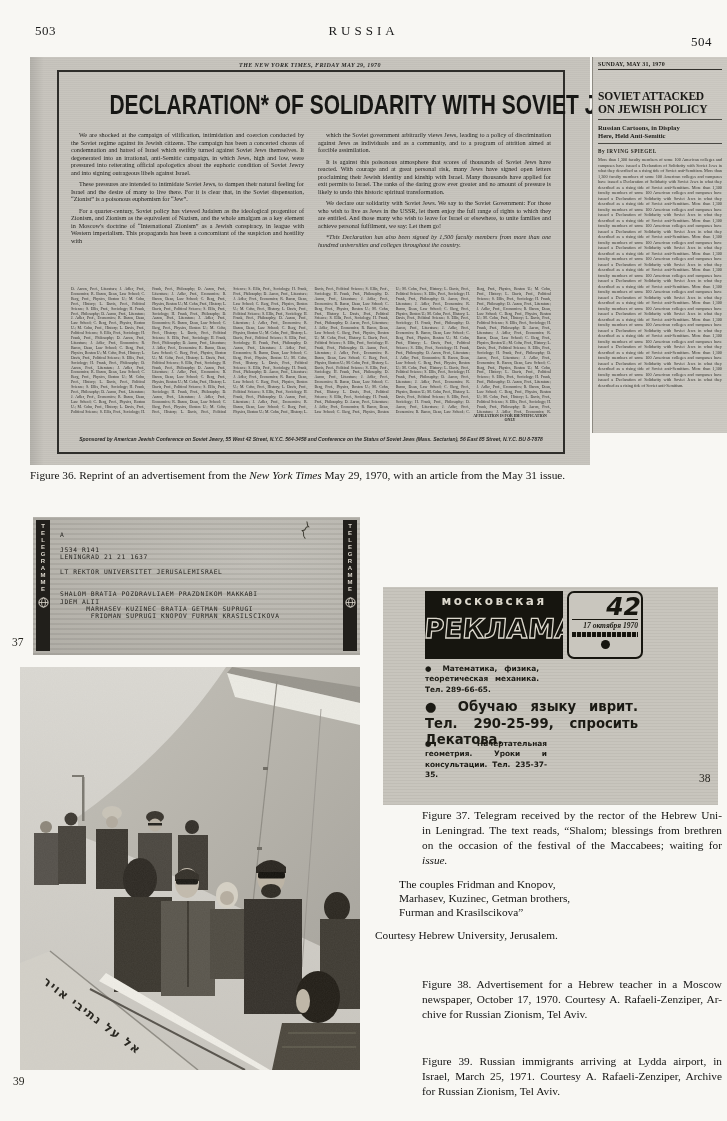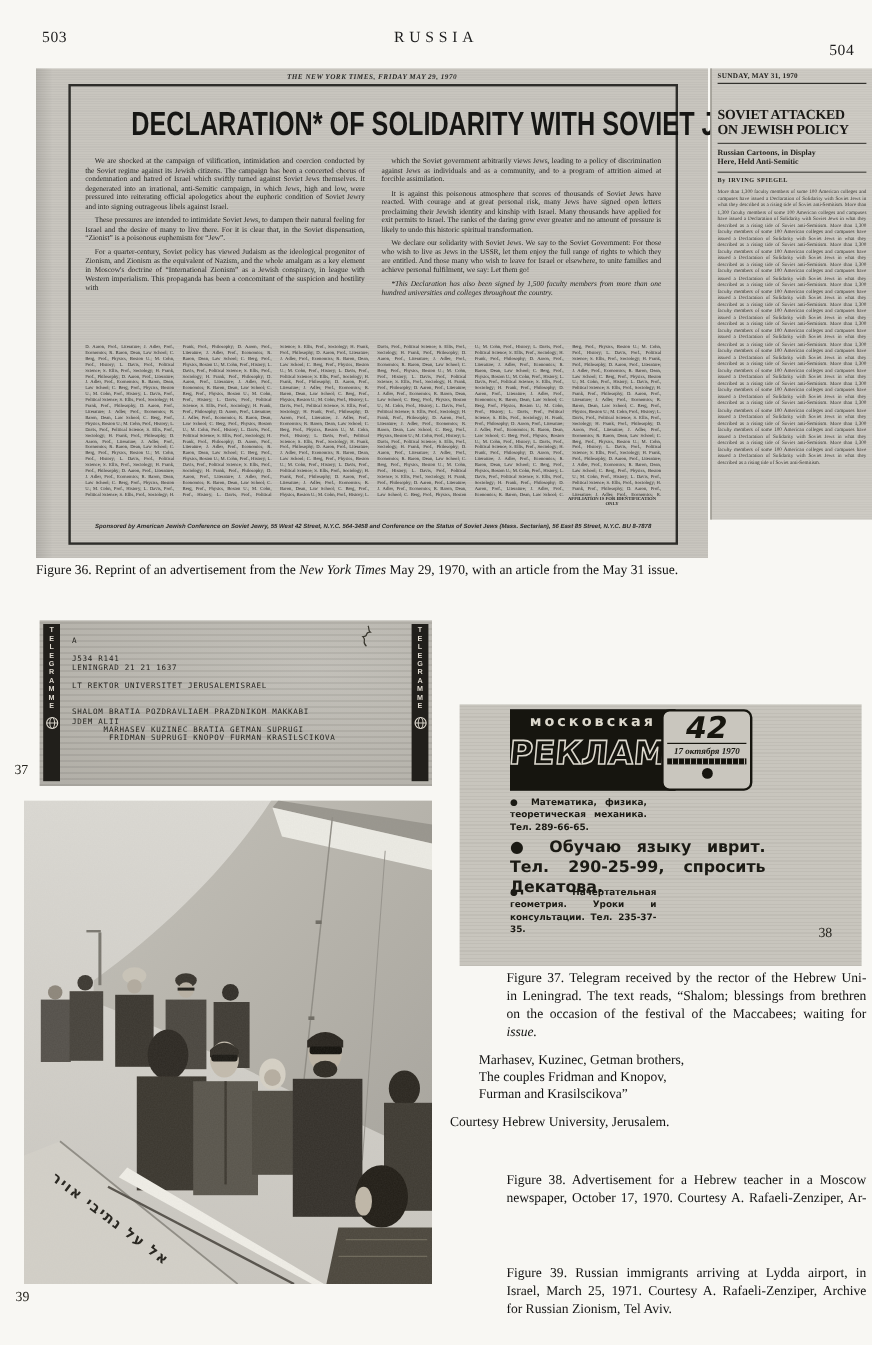--- a/index.html
+++ b/index.html
@@ -52,21 +52,21 @@
   .tg-banner svg{margin-top:4px;}
   #tg-body{position:absolute;left:27px;top:14px;font-family:"DejaVu Sans Mono",monospace;font-size:6.3px;line-height:7.4px;letter-spacing:.6px;color:#1f1e1a;white-space:pre;margin:0;}
   #tg-squiggle{position:absolute;left:264px;top:8px;transform:rotate(-65deg);}
 
   
   #moscow{left:383px;top:545px;width:335px;height:218px;background:#c6c3bb;
     background-image:repeating-linear-gradient(0deg,rgba(0,0,0,.03) 0 1px,rgba(255,255,255,.03) 1px 3px);margin-top:42px;}
   #mr-black{position:absolute;left:42px;top:4px;width:138px;height:68px;background:#16150f;text-align:center;overflow:hidden;}
   #mr-small{margin-top:3px;font-family:"DejaVu Sans",sans-serif;font-weight:bold;font-size:12px;letter-spacing:2.5px;color:#dcd8cd;}
   #mr-large{font-family:"DejaVu Sans",sans-serif;font-weight:bold;font-size:27px;line-height:27px;color:#16150f;-webkit-text-stroke:1.3px #dcd8cd;transform:skewX(-5deg) translateY(7px);}
-  #mr-issue{position:absolute;left:168px;top:4px;width:72px;height:64px;border:2px solid #16150f;border-radius:7px;background:#c9c6be;text-align:center;overflow:hidden;}
+  #mr-issue{position:absolute;left:184px;top:4px;width:72px;height:64px;border:2px solid #16150f;border-radius:7px;background:#c9c6be;text-align:right;overflow:hidden;}
   #mr-num{font-family:"DejaVu Sans",sans-serif;font-weight:bold;font-size:25px;line-height:25px;font-style:italic;color:#17160f;margin-top:1px;}
   #mr-date{font-size:7.5px;font-style:italic;font-weight:bold;color:#1b1a13;border-top:1px solid #17160f;margin:0 3px;padding-top:1px;}
   #mr-bar{height:5px;background:#16150f;margin:2px 3px 0 3px;background-image:repeating-linear-gradient(90deg,transparent 0 4px,rgba(230,225,215,.8) 4px 5px);}
   #mr-dot{width:9px;height:9px;border-radius:50%;background:#16150f;margin:3px auto 0 auto;}
   .mr-item{position:absolute;left:42px;font-family:"DejaVu Sans",sans-serif;font-weight:bold;color:#1b1a14;text-align:justify;}
   .mr-item .blt{font-size:1em;}
   #mr-item1{top:77px;width:114px;font-size:7.4px;line-height:10.4px;}
   #mr-item2{top:112px;width:213px;font-size:13.2px;line-height:16.5px;}
   #mr-item3{top:152px;width:122px;font-size:7.4px;line-height:10.4px;}
 
@@ -176,21 +176,21 @@
     <div id="mr-issue">
       <div id="mr-num">42</div>
       <div id="mr-date">17 октября 1970</div>
       <div id="mr-bar"></div>
       <div id="mr-dot"></div>
     </div>
     <div class="mr-item" id="mr-item1"><span class="blt">●</span><span> Математика, физика, теоретическая механика. Тел. 289-66-65.</span></div>
     <div class="mr-item" id="mr-item2"><span class="blt">●</span><span> Обучаю языку иврит. Тел. 290-25-99, спросить Декатова.</span></div>
     <div class="mr-item" id="mr-item3"><span class="blt">●</span><span> Начертательная геометрия. Уроки и консультации. Тел. 235-37-35.</span></div>
   </div>
-  <div class="abs figlabel" style="left:682px;top:772px;">38</div>
+  <div class="abs figlabel" style="left:699px;top:772px;">38</div>
 
   <div class="abs" id="photo">
     <svg width="340" height="403" viewBox="0 0 340 403">
       <defs>
         <linearGradient id="skyG" x1="0" y1="0" x2="0" y2="1">
           <stop offset="0" stop-color="#dbd9d3"></stop>
             <stop offset="1" stop-color="#c9c6bf"></stop>
         </linearGradient>
         <linearGradient id="finG" x1="0" y1="0" x2="1" y2="1">
           <stop offset="0" stop-color="#c4c1b9"></stop>
@@ -275,30 +275,31 @@
   </div>
   <div class="abs figlabel" style="left:13px;top:1075px;">39</div>
 
   <div class="abs cap rcap" id="cap37">
     <div class="cap-line">Figure 37. Telegram received by the rector of the Hebrew Uni-</div>
     <div class="cap-line">in Leningrad. The text reads, “Shalom; blessings from brethren</div>
     <div class="cap-line last"><span>on the occasion of the festival of the Maccabees; waiting for </span><span class="cap-ital">issue.</span></div>
   </div>
 
   <div class="abs cap" id="cap37-names">
+    <div>The couples Fridman and Knopov,</div>
     <div>Marhasev, Kuzinec, Getman brothers,</div>
-    <div>The couples Fridman and Knopov,</div>
     <div>Furman and Krasilscikova”</div>
   </div>
 
   <div class="abs cap rcap" id="cap37-courtesy">Courtesy  Hebrew  University,  Jerusalem.</div>
 
   <div class="abs cap rcap" id="cap38">
     <div class="cap-line">Figure 38. Advertisement for a Hebrew teacher in a Moscow</div>
     <div class="cap-line">newspaper, October 17, 1970. Courtesy A. Rafaeli-Zenziper, Ar-</div>
+    <div class="cap-line last">chive for Russian Zionism, Tel Aviv.</div>
   </div>
 
   <div class="abs cap rcap" id="cap39">
     <div class="cap-line">Figure 39. Russian immigrants arriving at Lydda airport, in</div>
     <div class="cap-line">Israel, March 25, 1971. Courtesy A. Rafaeli-Zenziper, Archive</div>
     <div class="cap-line last">for Russian Zionism, Tel Aviv.</div>
   </div>
 
 </div>
 

